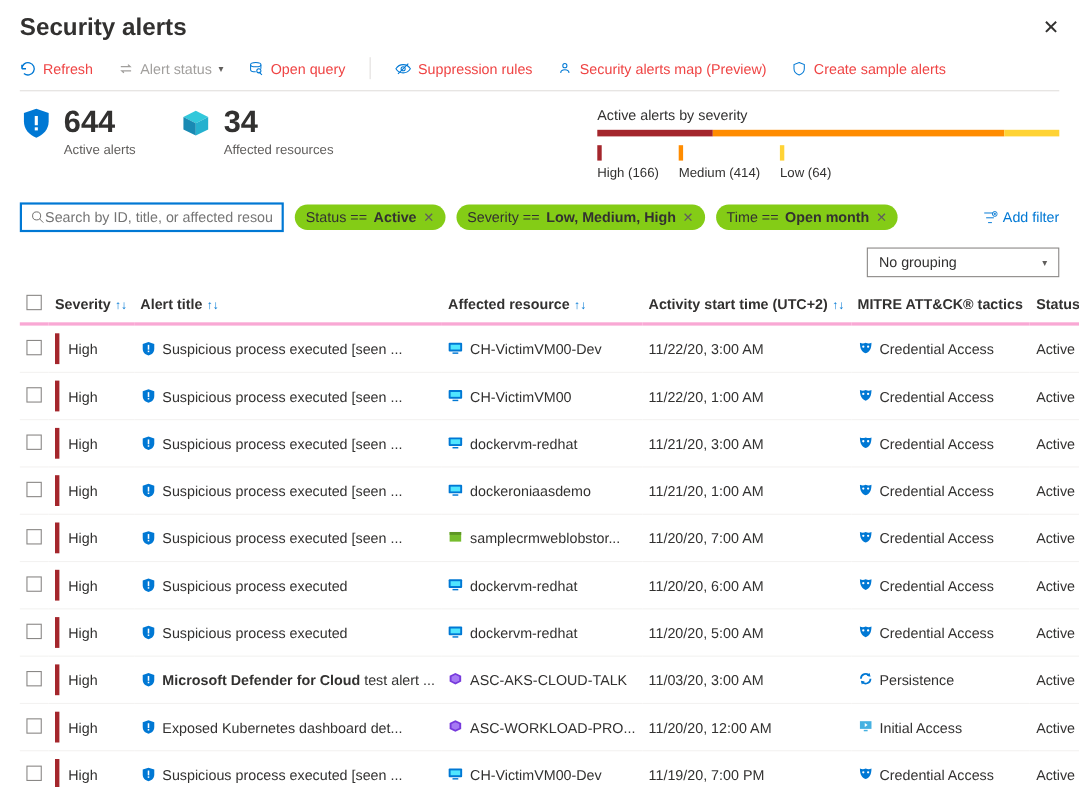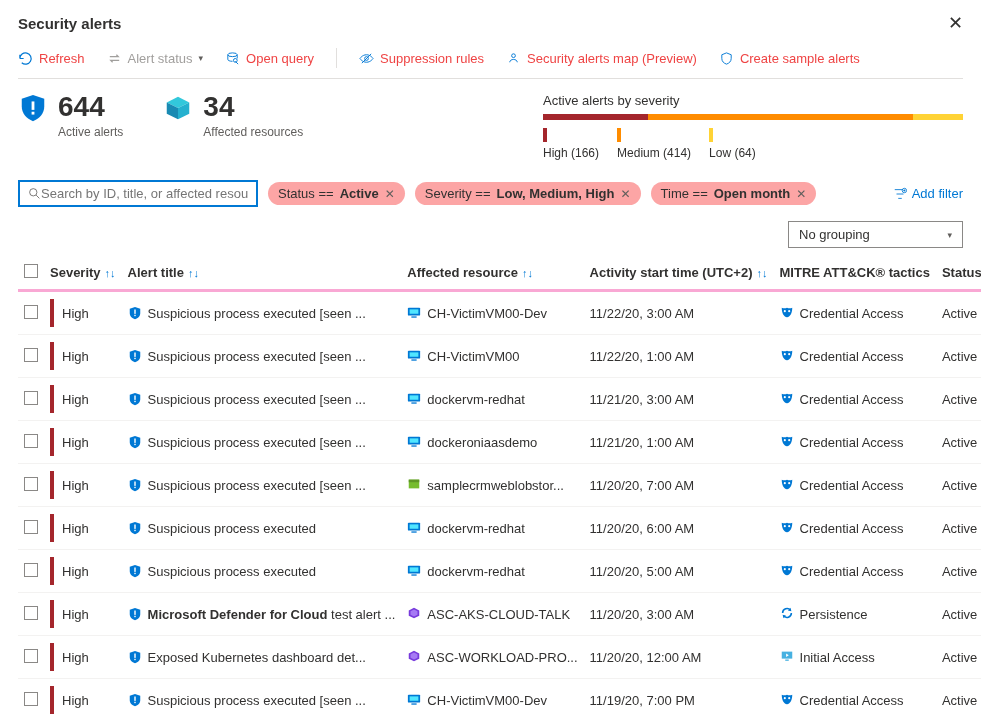--- a/index.html
+++ b/index.html
@@ -1,19 +1,19 @@
 <!DOCTYPE html>
 <html><head>
 <meta charset="utf-8">
 <style>
 *{box-sizing:border-box;margin:0;padding:0;}
 body{font-family:"Segoe UI",Arial,sans-serif;font-size:13px;color:#323130;background:#fff;width:981px;}
 .page{padding:12px 18px 24px;}
 .header{display:flex;justify-content:space-between;align-items:center;margin-bottom:10px;}
-.header h1{font-size:15px;font-weight:600;}
+.header h1{font-size:22px;font-weight:600;}
 .close-x{font-size:18px;color:#323130;cursor:pointer;}
 .toolbar{display:flex;align-items:center;gap:22px;border-bottom:1px solid #e1dfdd;padding:4px 0 10px;margin-bottom:14px;}
 .tool{display:flex;align-items:center;gap:6px;color:#ef4444;cursor:pointer;font-size:13px;}
 .tool.disabled{color:#a19f9d;}
 .tool svg{width:15px;height:15px;}
 .stats{display:flex;align-items:flex-start;gap:40px;margin-bottom:20px;}
 .stat{display:flex;align-items:flex-start;gap:10px;}
 .stat .big{font-size:28px;font-weight:600;line-height:1;}
 .stat .lbl{font-size:12px;color:#605e5c;margin-top:4px;}
 .stat-icon{width:30px;height:30px;}
@@ -23,21 +23,21 @@
 .sev-bar .h{background:#a4262c;width:25%;}
 .sev-bar .m{background:#ff8c00;width:63%;}
 .sev-bar .l{background:#ffd335;width:12%;}
 .sev-legend{display:flex;gap:18px;font-size:12px;}
 .sev-legend span{display:flex;align-items:flex-start;gap:4px;flex-direction:column;}
 .sq{width:4px;height:14px;display:inline-block;}
 .sq.h{background:#a4262c;}.sq.m{background:#ff8c00;}.sq.l{background:#ffd335;}
 .filter-row{display:flex;align-items:center;gap:10px;margin-bottom:14px;}
 .search{display:flex;align-items:center;border:2px solid #0078d4;padding:4px 8px;width:240px;font-size:13px;}
 .search input{border:none;outline:none;flex:1;font-size:13px;}
-.pill{display:flex;align-items:center;gap:6px;background:#fca5a5;border-radius:14px;padding:4px 10px;font-size:13px;}
+.pill{display:flex;align-items:center;gap:6px;background:#84cc16;border-radius:14px;padding:4px 10px;font-size:13px;}
 .pill b{font-weight:600;}
 .pill .x{font-size:12px;color:#605e5c;cursor:pointer;}
 .addf{display:flex;align-items:flex-end;gap:5px;color:#0078d4;cursor:pointer;margin-left:auto;}
 .group-row{display:flex;justify-content:flex-end;margin-bottom:8px;}
 .grouping{border:1px solid #8a8886;padding:5px 10px;width:175px;display:flex;justify-content:space-between;align-items:center;cursor:pointer;}
 table{width:100%;border-collapse:collapse;}
 th{text-align:left;font-weight:600;font-size:13px;padding:8px 6px;border-bottom:3px solid #f9a8d4;white-space:nowrap;}
 th .sort{color:#0078d4;font-size:11px;margin-left:4px;}
 td{padding:7px 6px;font-size:13px;white-space:nowrap;overflow:hidden;text-overflow:ellipsis;}
 tbody tr{border-bottom:1px solid #f3f2f1;}
@@ -509,21 +509,21 @@
           </td>
           <td>
             <div class="icon-cell">
               <span><svg class="res-icon" viewBox="0 0 16 16">
                   <polygon points="8,2 14,5 14,11 8,14 2,11 2,5" fill="#773adc"></polygon>
                   <polygon points="8,4 12,6 12,10 8,12 4,10 4,6" fill="#a67af4"></polygon>
                 </svg></span>
               <span>ASC-AKS-CLOUD-TALK</span>
             </div>
           </td>
-          <td>11/20/20, 3:00 AM</td>
+          <td>11/03/20, 3:00 AM</td>
           <td>
             <div class="icon-cell">
               <span><svg class="res-icon" viewBox="0 0 16 16">
                   <path fill="none" stroke="#0078d4" stroke-width="1.8" d="M3 8a5 5 0 0 1 9-3M13 8a5 5 0 0 1-9 3"></path>
                   <path fill="#0078d4" d="M12 2l1 4-4-1zM4 14l-1-4 4 1z"></path>
                 </svg></span>
               <span>Persistence</span>
             </div>
           </td>
           <td>Active</td>

